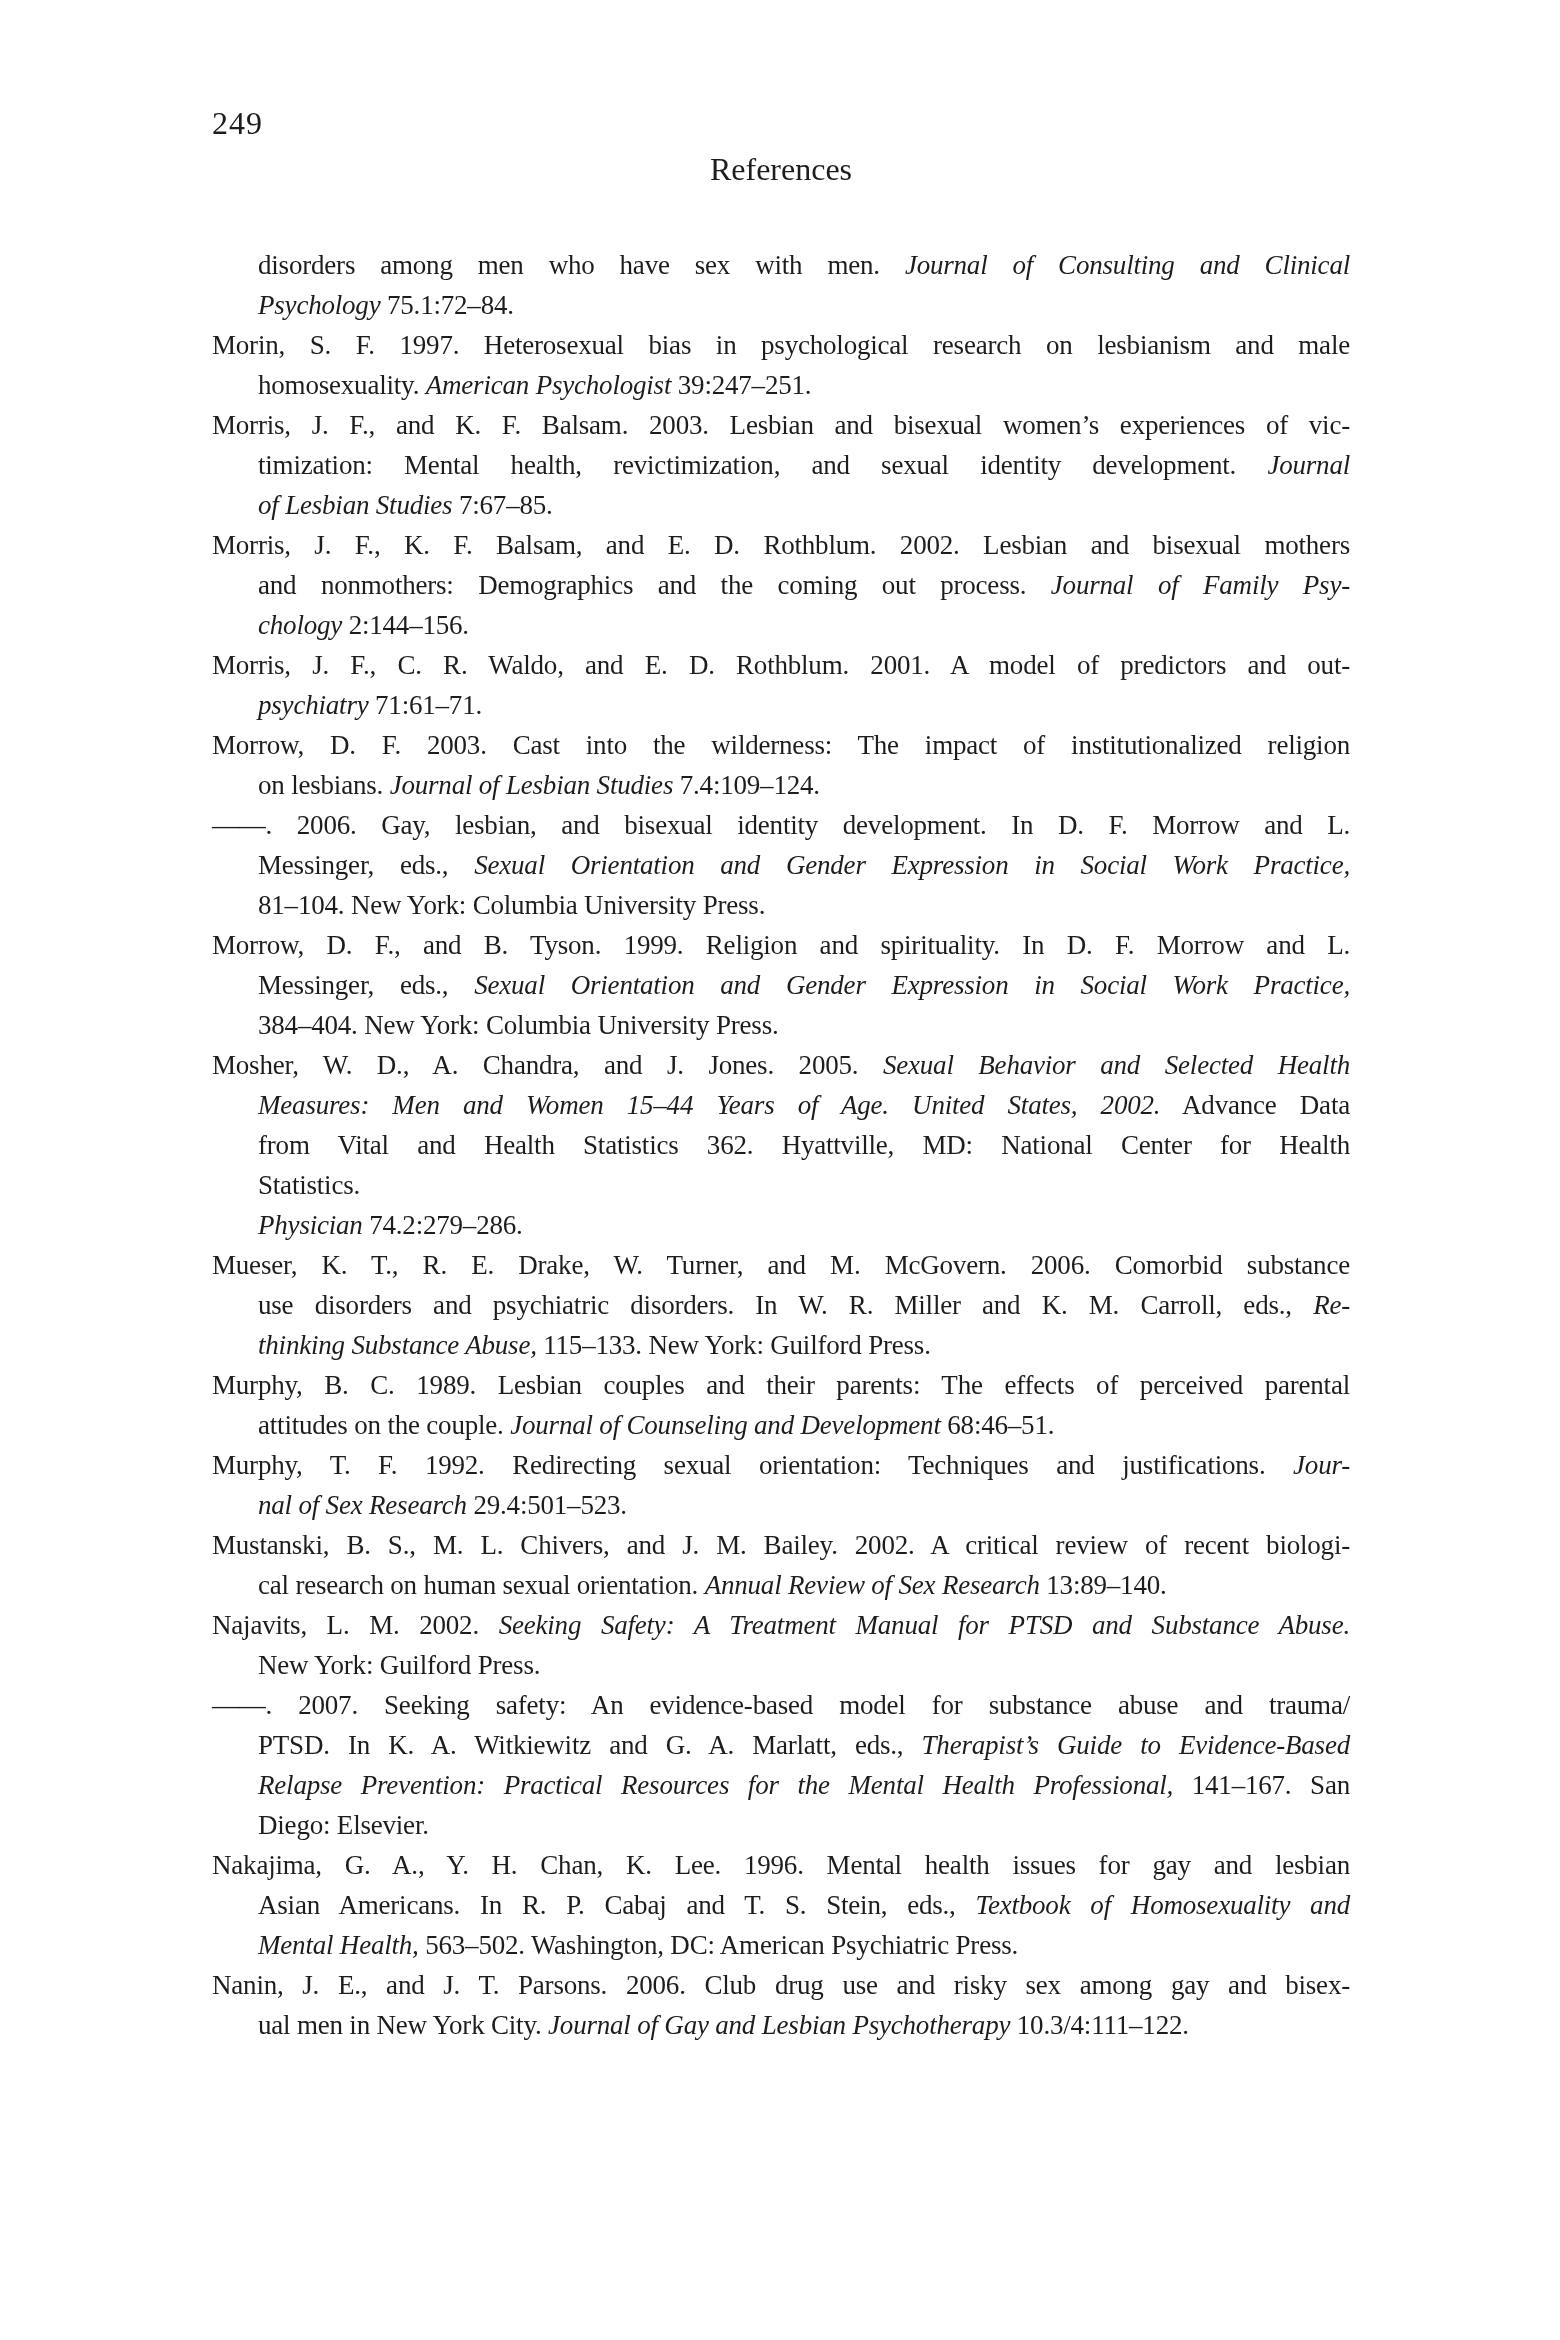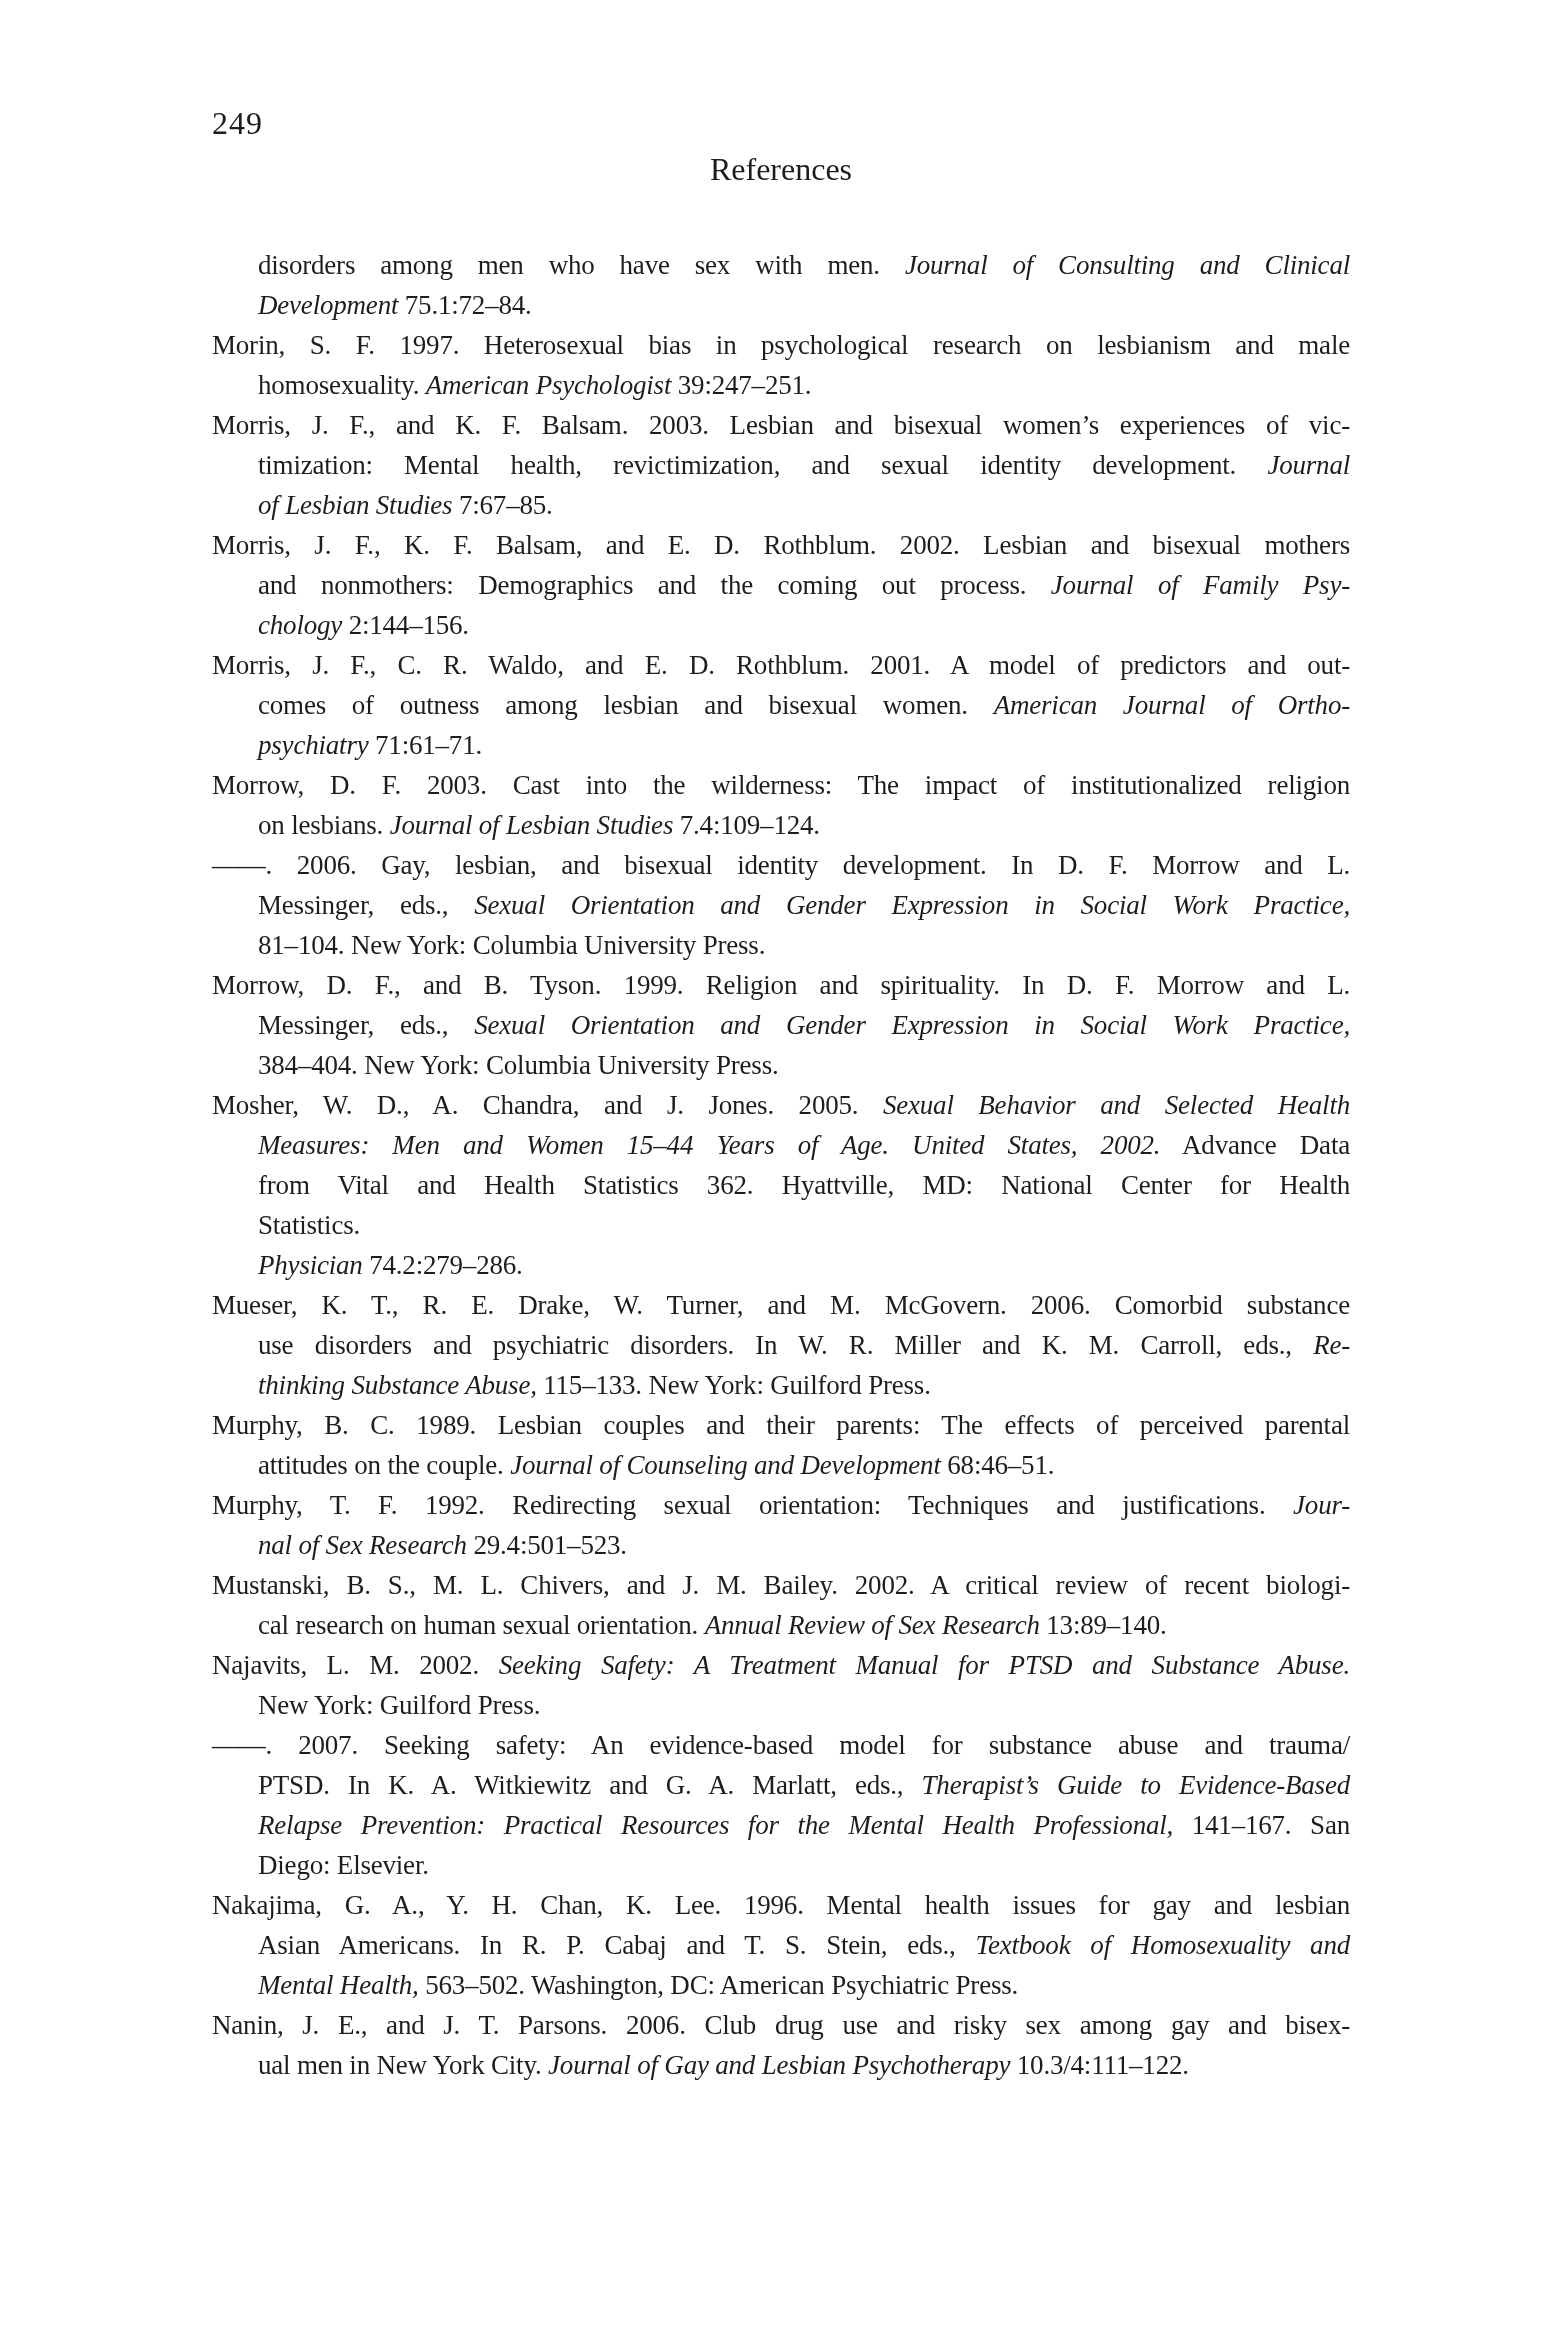--- a/index.html
+++ b/index.html
@@ -41,39 +41,38 @@
 </style>
 </head>
 <body>
 
 <div class="page">
   <div class="pagenum">249</div>
   <div class="pagetitle">References</div>
   <div class="refs">
       <div class="ref">
         <div class="line"><span>disorders among men who have sex with men. </span><span class="it">Journal of Consulting and Clinical</span></div>
-        <div class="line lastline"><span class="it">Development</span><span> 75.1:72–84.</span></div>
+        <div class="line lastline"><span class="it">Psychology</span><span> 75.1:72–84.</span></div>
       </div>
       <div class="ref">
         <div class="line first"><span>Morin, S. F. 1997. Heterosexual bias in psychological research on lesbianism and male</span></div>
         <div class="line lastline"><span>homosexuality. </span><span class="it">American Psychologist</span><span> 39:247–251.</span></div>
       </div>
       <div class="ref">
         <div class="line first"><span>Morris, J. F., and K. F. Balsam. 2003. Lesbian and bisexual women’s experiences of vic-</span></div>
         <div class="line"><span>timization: Mental health, revictimization, and sexual identity development. </span><span class="it">Journal</span></div>
         <div class="line lastline"><span class="it">of Lesbian Studies</span><span> 7:67–85.</span></div>
       </div>
       <div class="ref">
         <div class="line first"><span>Morris, J. F., K. F. Balsam, and E. D. Rothblum. 2002. Lesbian and bisexual mothers</span></div>
         <div class="line"><span>and nonmothers: Demographics and the coming out process. </span><span class="it">Journal of Family Psy-</span></div>
         <div class="line lastline"><span class="it">chology</span><span> 2:144–156.</span></div>
       </div>
       <div class="ref">
         <div class="line first"><span>Morris, J. F., C. R. Waldo, and E. D. Rothblum. 2001. A model of predictors and out-</span></div>
-        <div class="line"><span>comes of outness among lesbian and bisexual women. </span><span class="it">American Journal of Ortho-</span></div>
         <div class="line lastline"><span class="it">psychiatry</span><span> 71:61–71.</span></div>
       </div>
       <div class="ref">
         <div class="line first"><span>Morrow, D. F. 2003. Cast into the wilderness: The impact of institutionalized religion</span></div>
         <div class="line lastline"><span>on lesbians. </span><span class="it">Journal of Lesbian Studies</span><span> 7.4:109–124.</span></div>
       </div>
       <div class="ref">
         <div class="line first"><span>——. 2006. Gay, lesbian, and bisexual identity development. In D. F. Morrow and L.</span></div>
         <div class="line"><span>Messinger, eds., </span><span class="it">Sexual Orientation and Gender Expression in Social Work Practice,</span></div>
         <div class="line lastline"><span>81–104. New York: Columbia University Press.</span></div>

